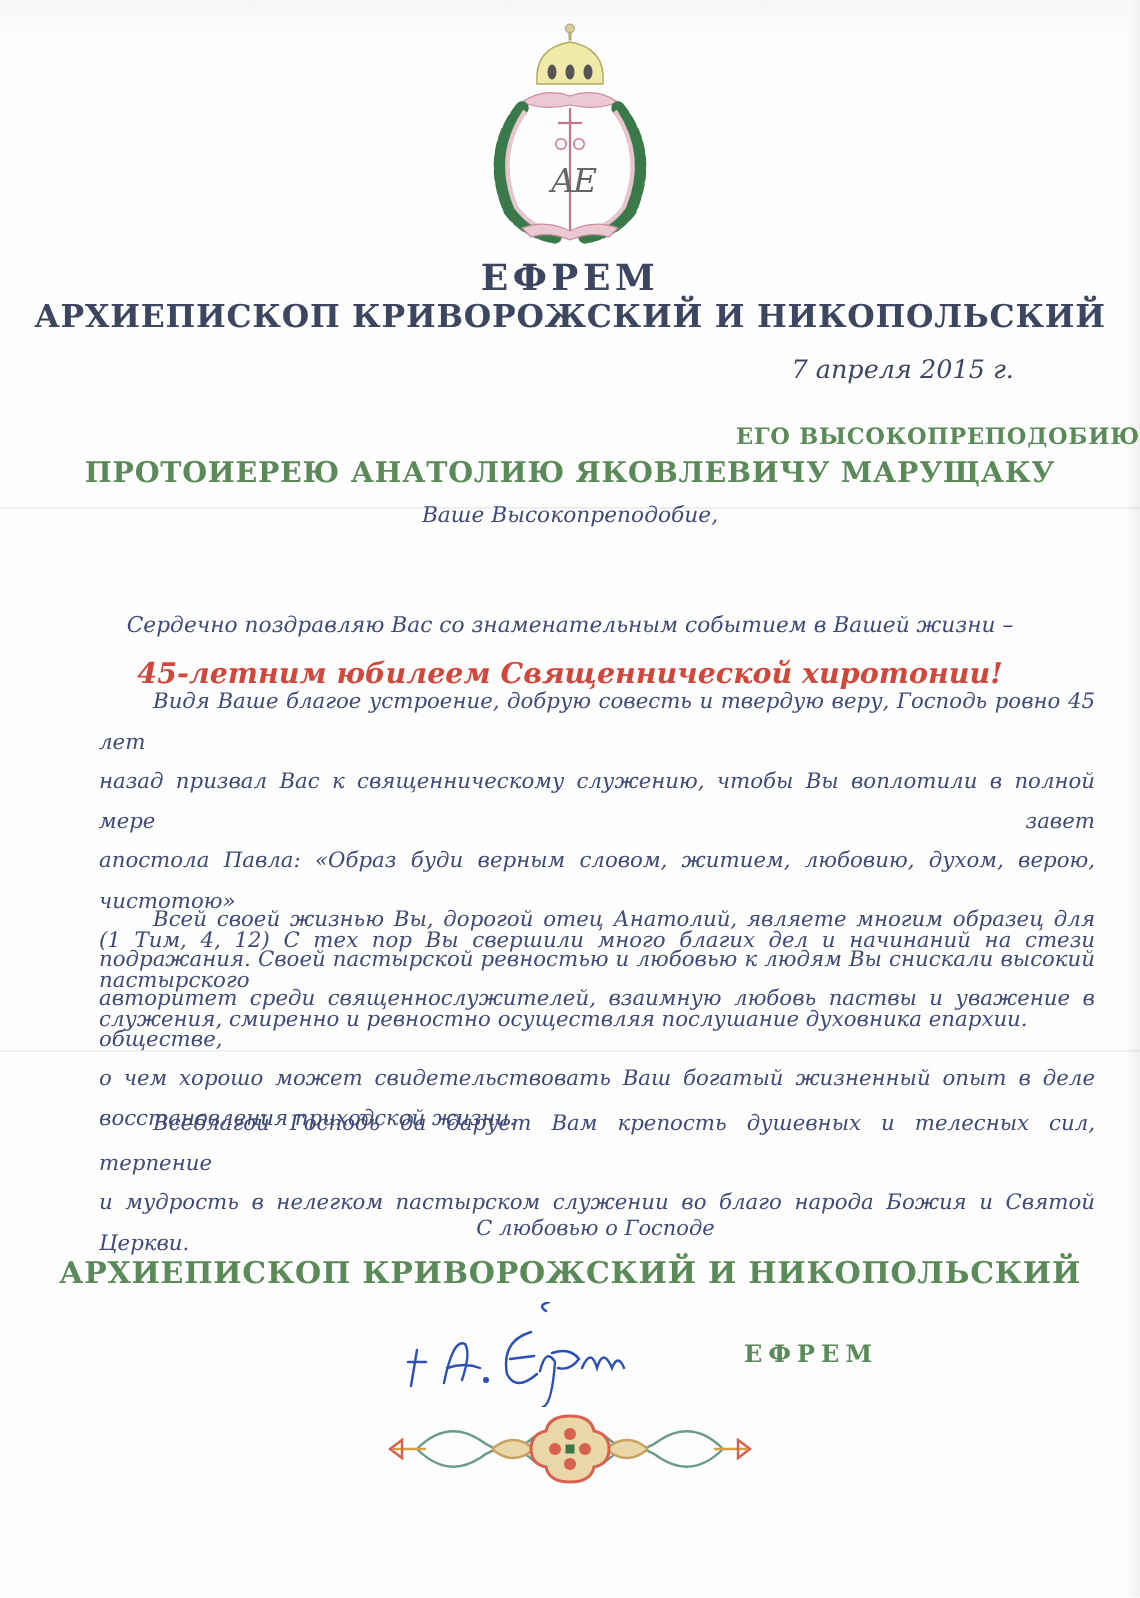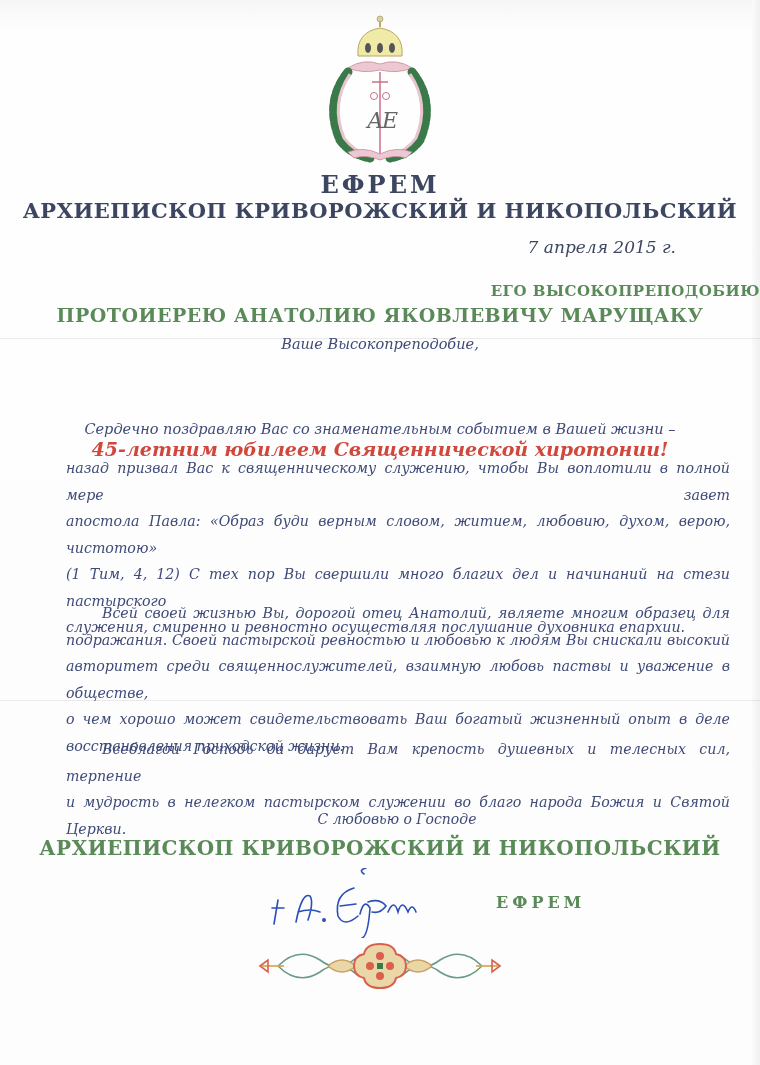--- a/index.html
+++ b/index.html
@@ -20,21 +20,21 @@
     .author-name { top: 170px; font-size: 24px; color: #3d4660; letter-spacing: 3px; }
     .author-title { top: 198px; font-size: 21px; color: #3d4660; letter-spacing: 0.5px; }
     .date { position: absolute; top: 237px; right: 84px; font-family: "DejaVu Serif", serif; font-style: italic; font-size: 17px; color: #3d4660; }
 
     .addressee1 { top: 282px; font-size: 15px; color: #5a8a58; letter-spacing: 0.5px; text-align: right; }
     .addressee2 { top: 304px; font-size: 19px; color: #5a8a58; letter-spacing: 0.5px; }
 
     .script { font-family: "DejaVu Serif", serif; font-style: italic; color: #3f4a78; }
     .greet1 { top: 336px; font-size: 14.5px; }
     .greet2 { top: 365px; font-size: 14.5px; }
-    .congrats { top: 409px; font-size: 14.5px; margin-top: 12px; }
+    .congrats { top: 409px; font-size: 14.5px; }
     .jubilee { top: 438px; font-size: 19px; color: #d2473c; font-weight: bold; font-style: italic; }
 
     .body-text {
       position: absolute; left: 66px; width: 664px;
       font-family: "DejaVu Serif", serif; font-style: italic;
       color: #3f4a78; font-size: 14.2px; line-height: 26.5px;
       text-align: justify;
     }
     .p1 { top: 455px; }
     .p2 { top: 600px; }
@@ -91,20 +91,23 @@
 
   <div class="center slav addressee1">ЕГО ВЫСОКОПРЕПОДОБИЮ</div>
   <div class="center slav addressee2">ПРОТОИЕРЕЮ АНАТОЛИЮ ЯКОВЛЕВИЧУ МАРУЩАКУ</div>
 
   <div class="center script greet1">Ваше Высокопреподобие,</div>
 
   <div class="center script congrats">Сердечно поздравляю Вас со знаменательным событием в Вашей жизни –</div>
   <div class="center jubilee">45-летним юбилеем Священнической хиротонии!</div>
 
   <div class="body-text p1">
+    <p>
+      <span class="line">Видя Ваше благое устроение, добрую совесть и твердую веру, Господь ровно 45 лет</span>
+    </p>
     <span class="line">назад призвал Вас к священническому служению, чтобы Вы воплотили в полной мере завет</span>
     <span class="line">апостола Павла: «Образ буди верным словом, житием, любовию, духом, верою, чистотою»</span>
     <span class="line">(1 Тим, 4, 12) С тех пор Вы свершили много благих дел и начинаний на стези пастырского</span>
     <span class="line last">служения, смиренно и ревностно осуществляя послушание духовника епархии.</span>
   </div>
 
   <div class="body-text p2">
     <p>
       <span class="line">Всей своей жизнью Вы, дорогой отец Анатолий, являете многим образец для</span>
     </p>

